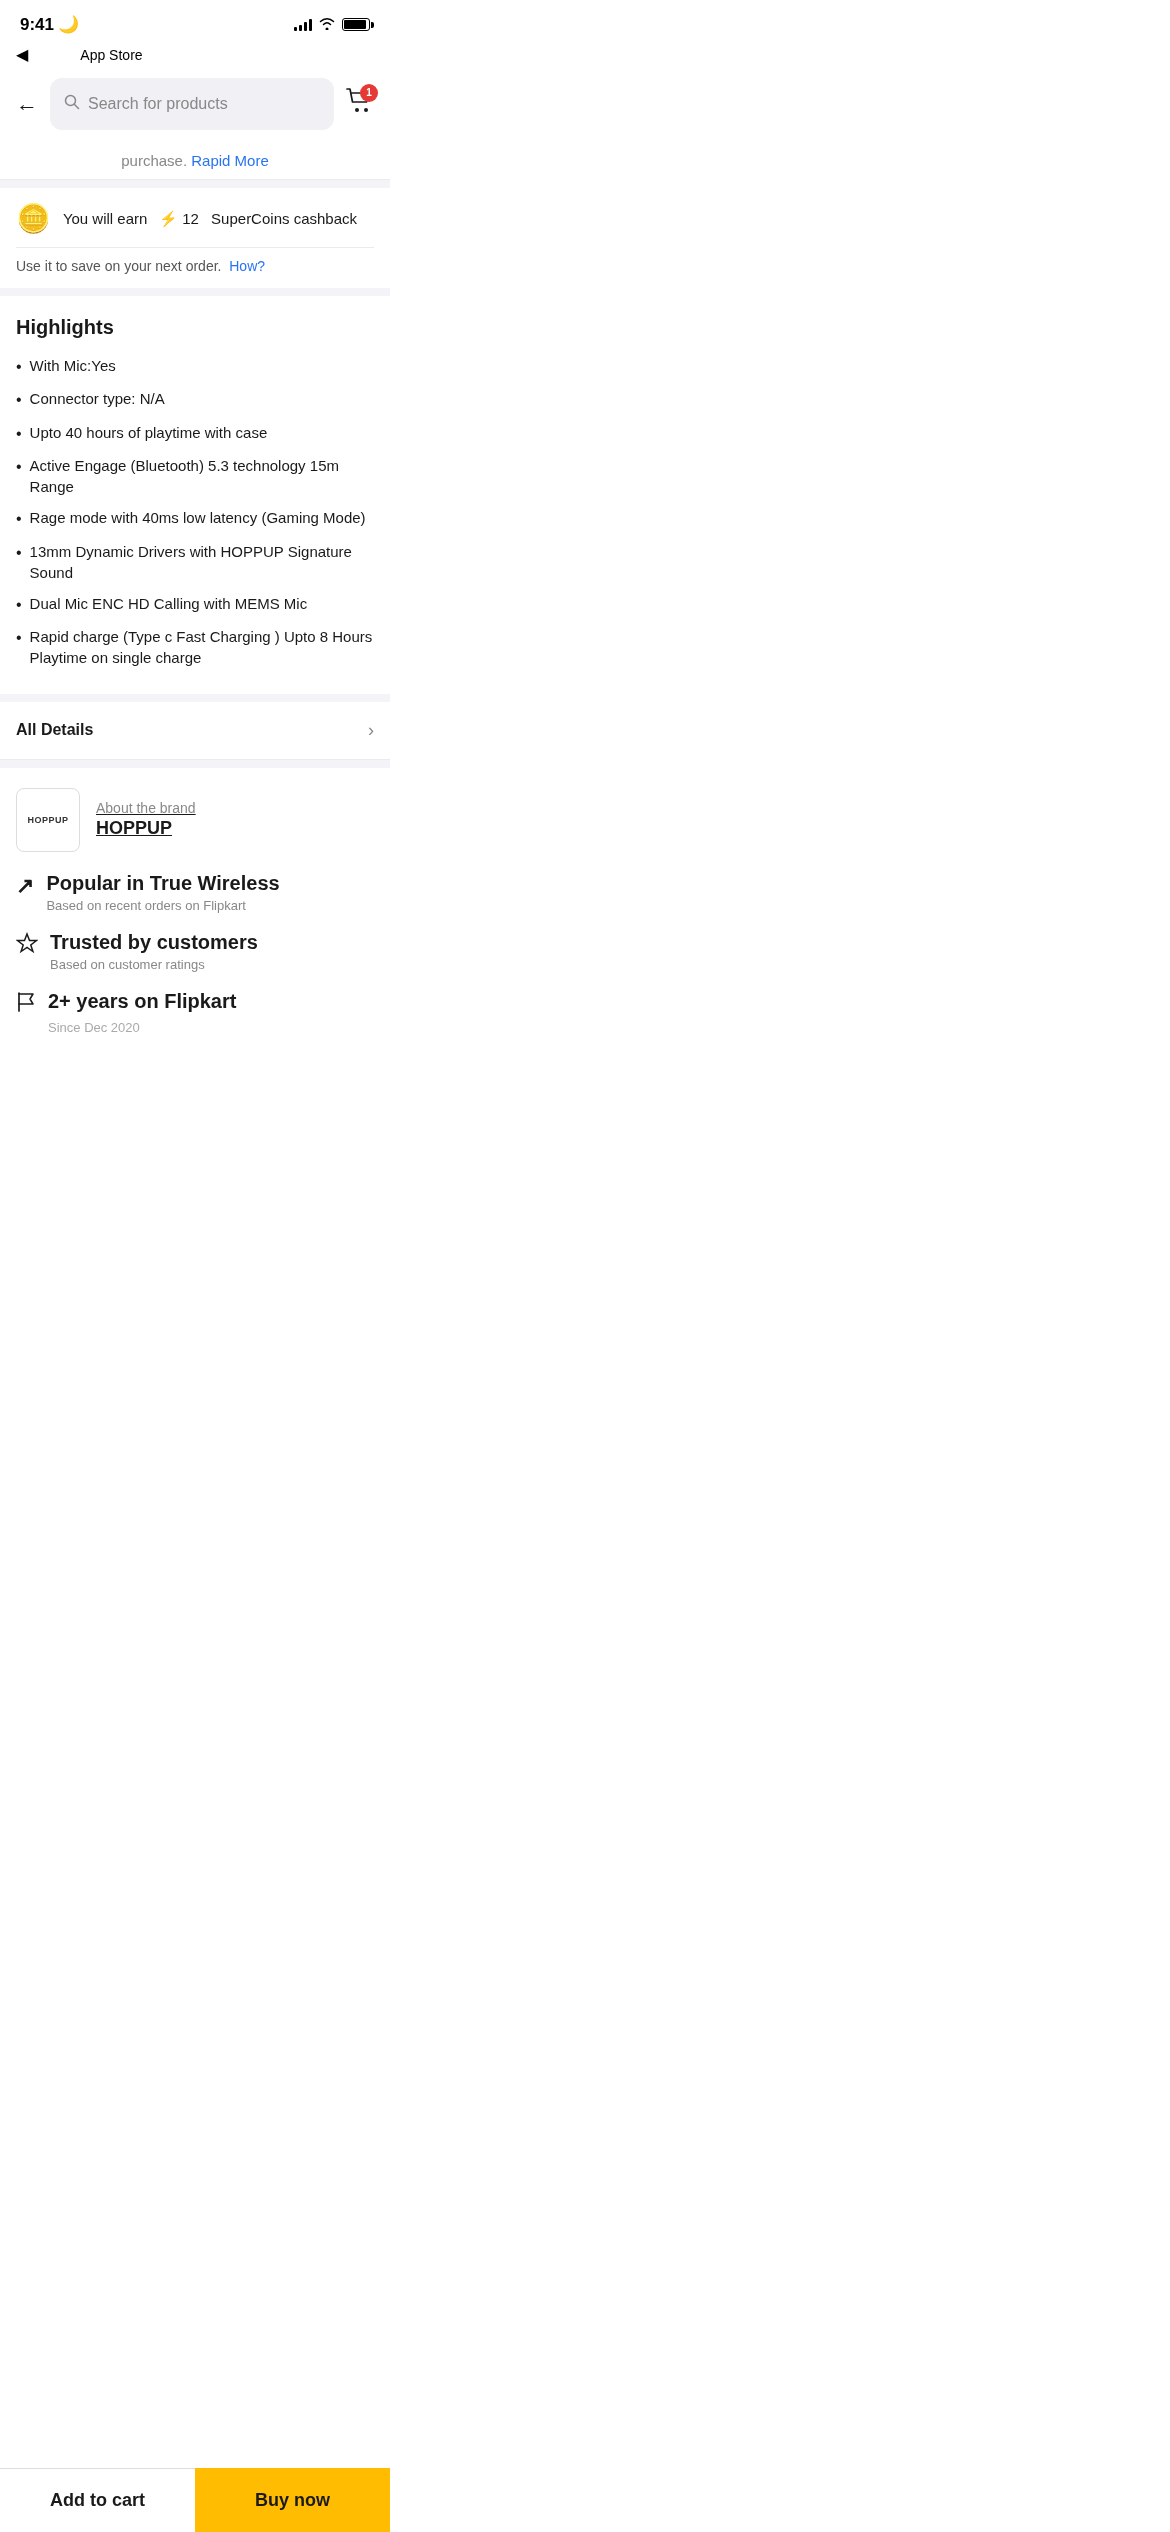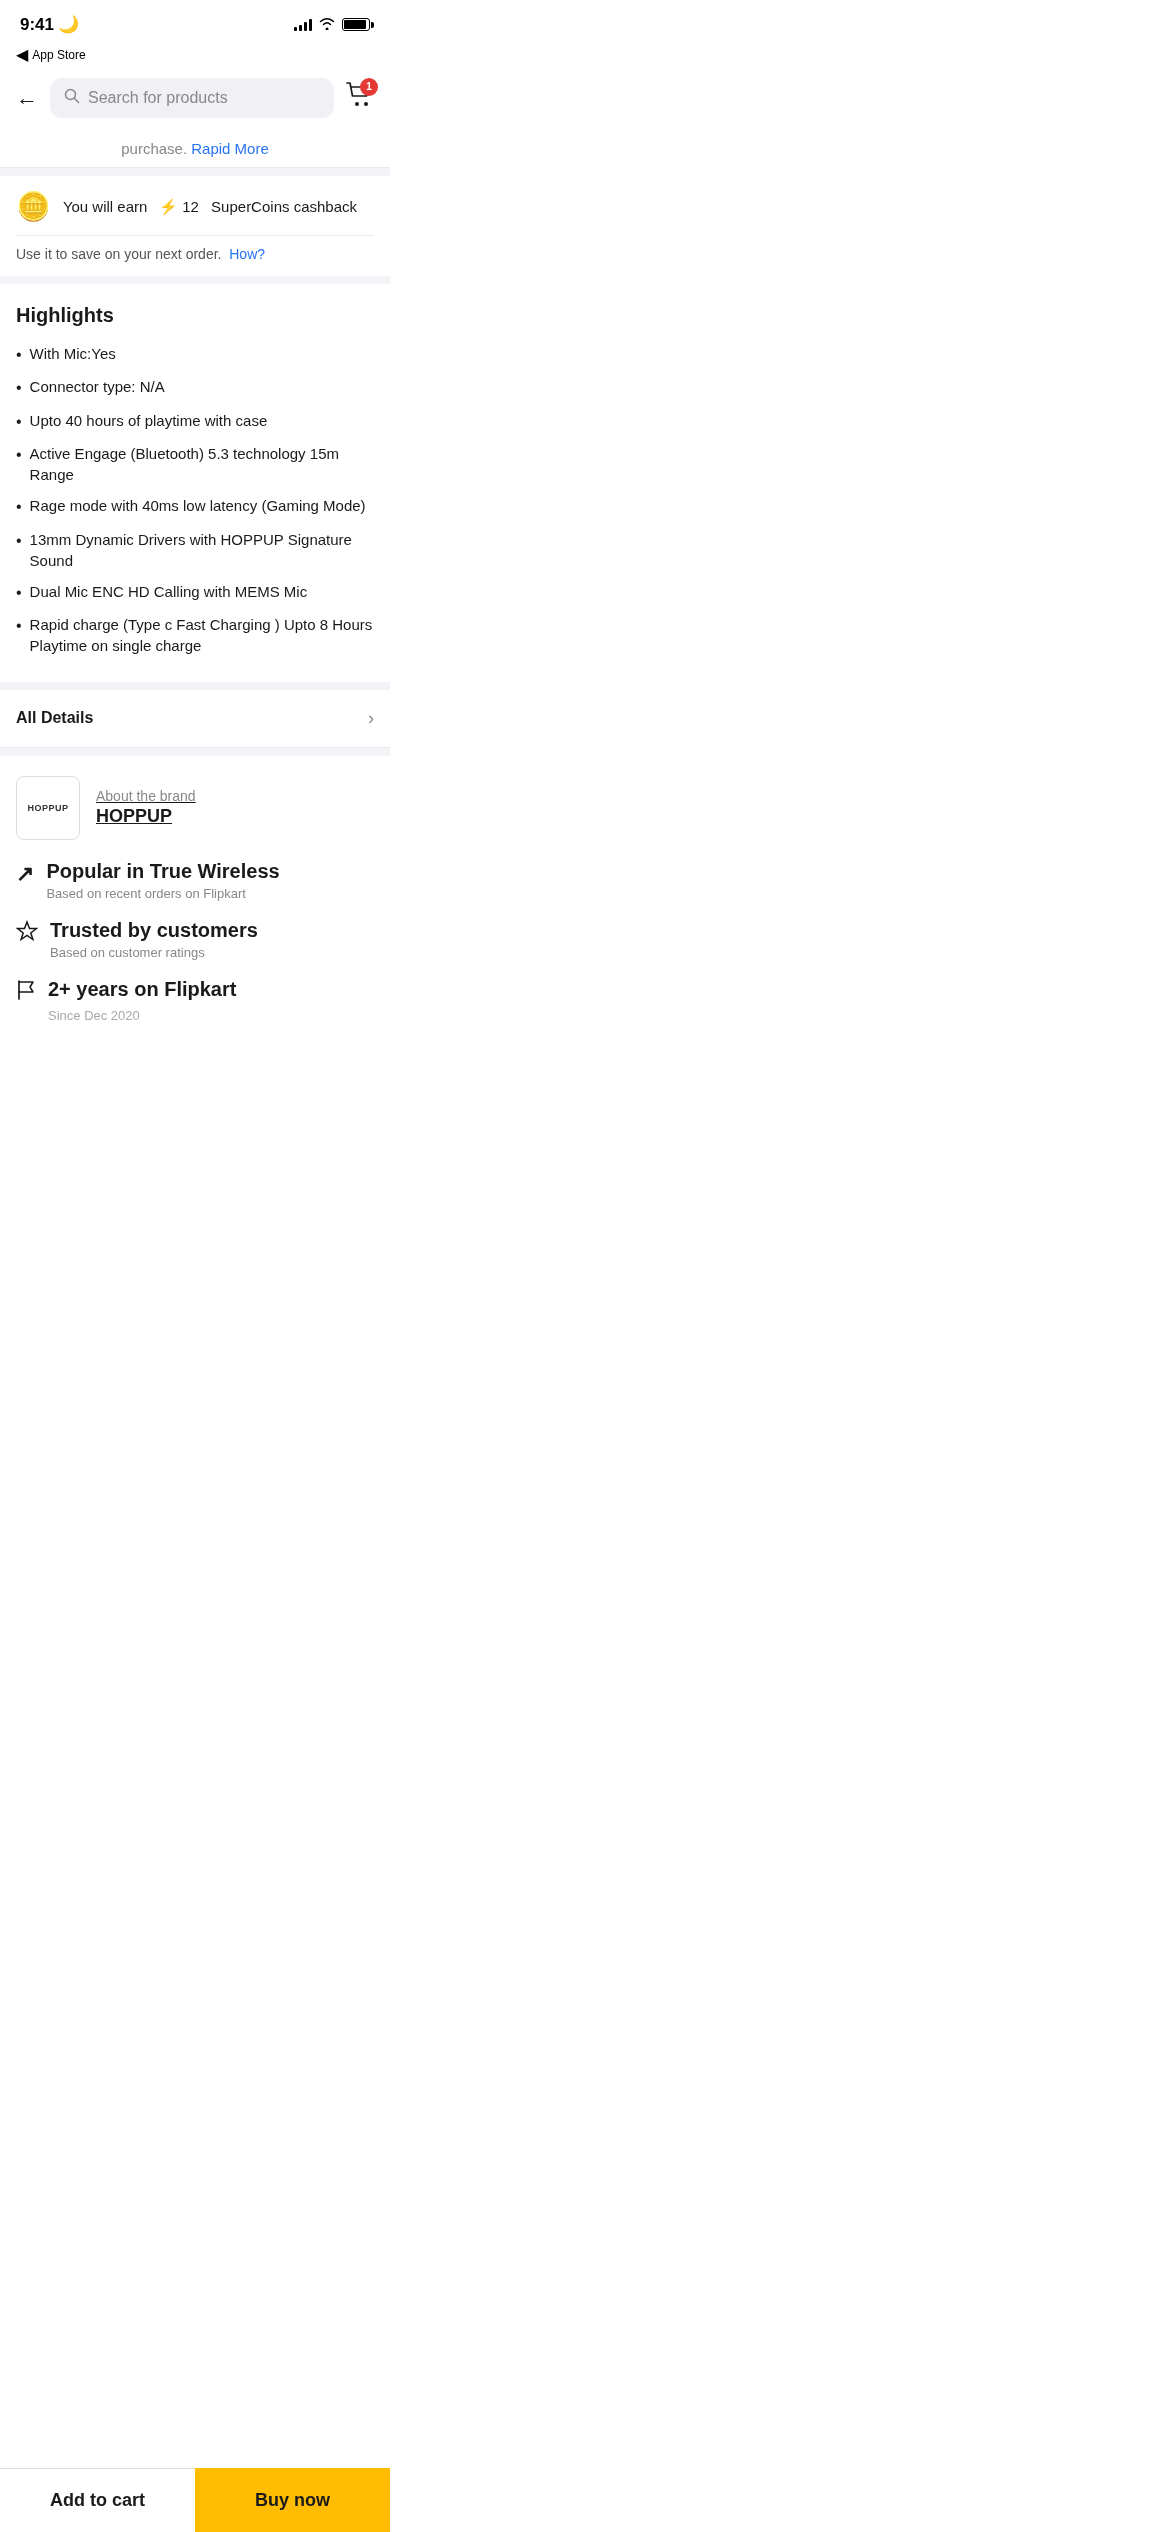--- a/index.html
+++ b/index.html
@@ -87,22 +87,23 @@
       align-items: center;
       gap: 4px;
       color: #000;
       font-size: 16px;
     }
     .back-arrow {
       font-size: 16px;
       font-weight: 400;
     }
     .app-store-text {
-      font-size: 12px;
+      font-size: 14px;
       color: #000;
+      margin-left: 48px;
     }
 
     
     .search-bar-row {
       display: flex;
       align-items: center;
       padding: 6px 16px 12px 16px;
       gap: 12px;
       background: #ffffff;
     }
@@ -111,21 +112,21 @@
       color: #1a1a1a;
       cursor: pointer;
       flex-shrink: 0;
     }
     .search-input-wrapper {
       flex: 1;
       background: #f0f0f5;
       border-radius: 12px;
       display: flex;
       align-items: center;
-      padding: 10px 14px;
+      padding: 16px 14px;
       gap: 8px;
     }
     .search-icon-wrap {
       color: #888;
       font-size: 16px;
     }
     .search-placeholder {
       color: #888;
       font-size: 16px;
     }

